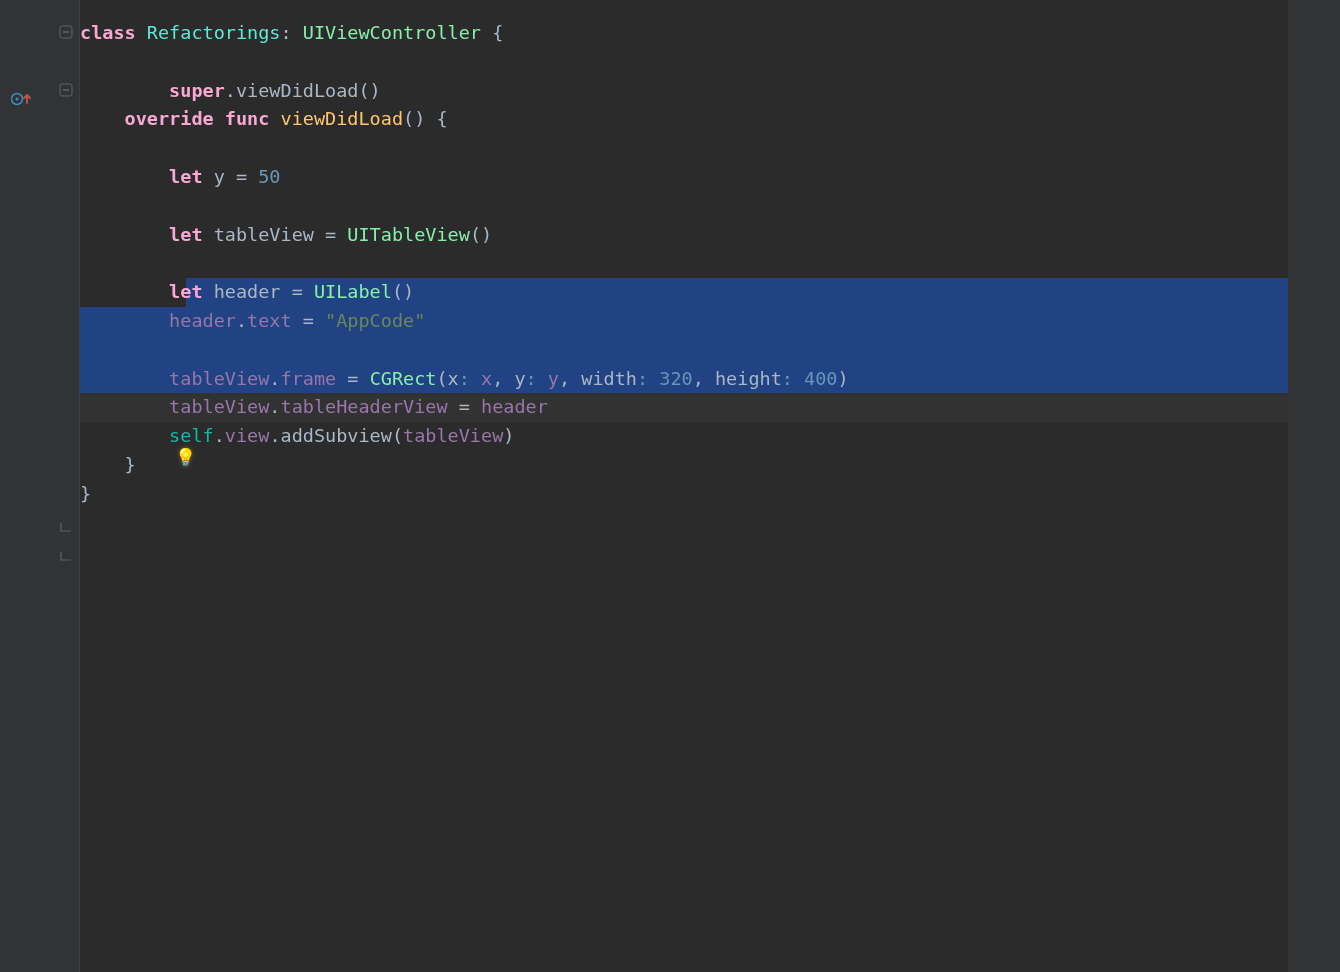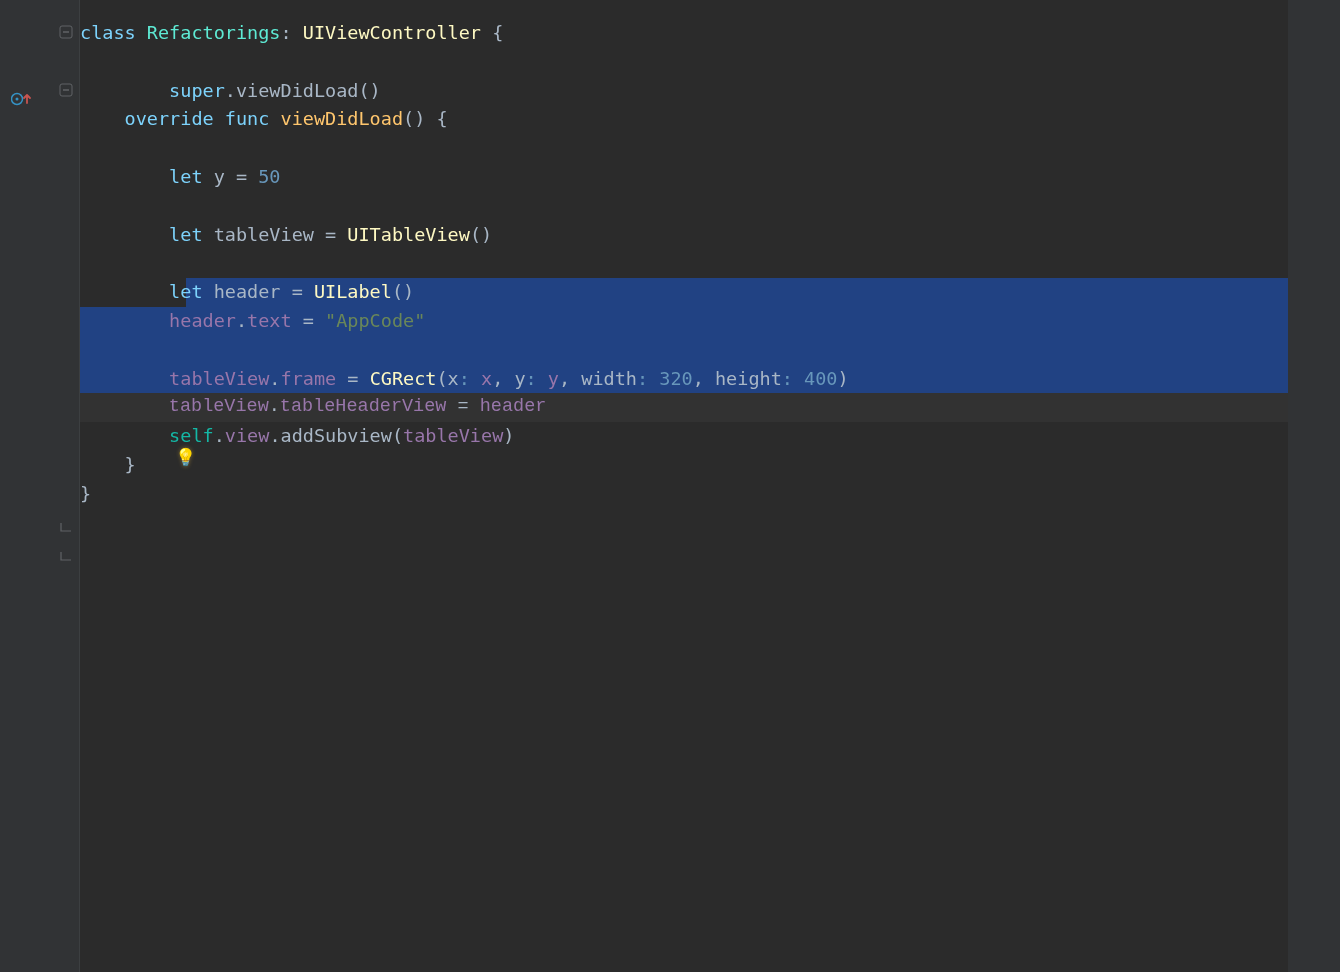--- a/index.html
+++ b/index.html
@@ -60,24 +60,23 @@
     position: relative;
     white-space: pre;
     height: 28.8px;
     padding-left: 0;
   }
   .sel {
     background: #214283;
   }
   .current-line {
     background: #323232;
-    font-family: Liberation Mono, monospace;
   }
-  .kw { color: #7dd3fc; font-weight: 400; margin-top: 30px; }
-  .type { color: #fef9c3; }
+  .kw { color: #f9a8d4; font-weight: 700; margin-top: 30px; }
+  .type { color: #86efac; }
   .fn { color: #ffc66d; }
   .str { color: #6a8759; }
   .num { color: #6897bb; }
   .op { color: #a9b7c6; }
   .param { color: #6897bb; }
   .self { color: #14b8a6; }
   .member { color: #9876aa; }
   .methodcall { color:#a9b7c6; }
   .right-border {
     position:absolute;

